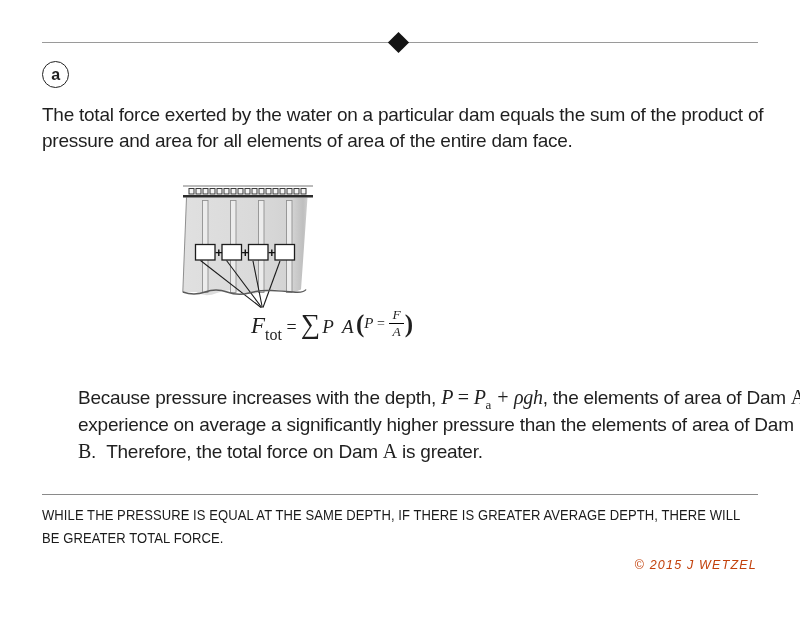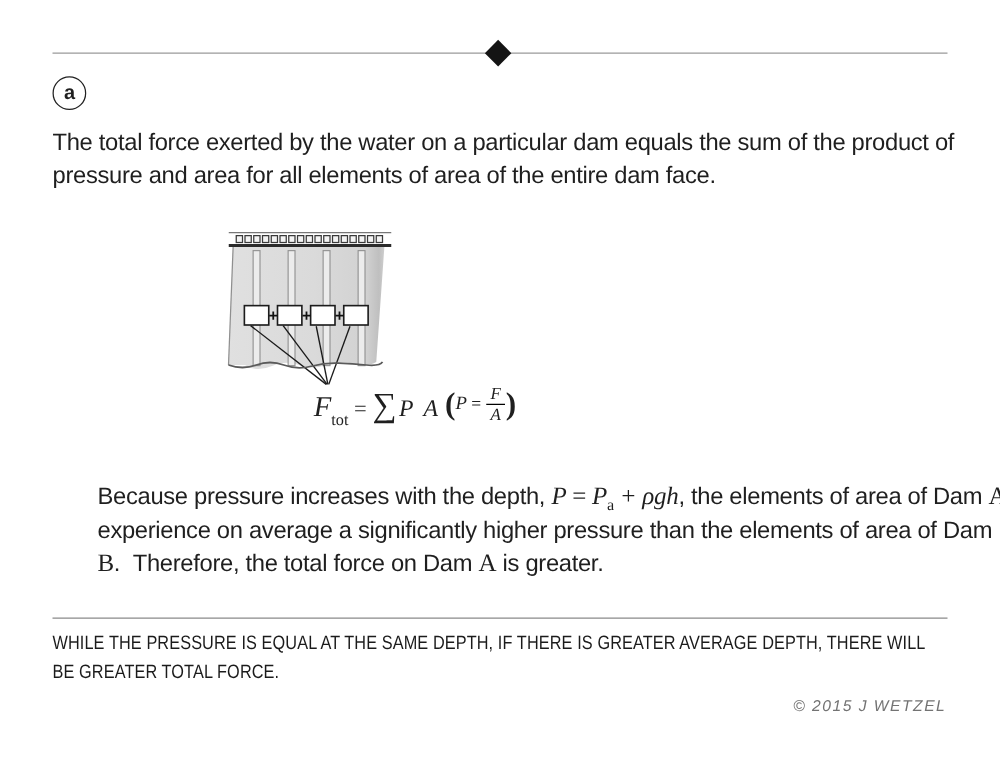--- a/index.html
+++ b/index.html
@@ -24,42 +24,42 @@
   .para2{top:384px;line-height:26.5px;margin-left:36px;}
   .m{font-family:"Liberation Serif",serif;font-size:20px;}
   .i{font-style:italic;}
   sub.msub{font-size:13px;font-style:normal;line-height:0;}
 
   
   svg.dam{position:absolute;left:178px;top:182px;overflow:visible;}
   .formula-main{position:absolute;left:251px;top:309px;font-family:"Liberation Serif",serif;
                 display:flex;align-items:baseline;white-space:pre;}
   .fm-f{font-size:23px;font-style:italic;}
-  .fm-sub{font-size:13px;vertical-align:-7px;font-style:normal;}
+  .fm-sub{font-size:16px;vertical-align:-7px;font-style:normal;}
   .fm-eq{font-size:18px;}
   .fm-sigma{font-size:27px;margin:0 2px 0 0;}
   .fm-pa{font-size:19px;font-style:italic;letter-spacing:2px;}
   .formula-side{position:absolute;left:356px;top:308px;font-family:"Liberation Serif",serif;
                 display:flex;align-items:center;white-space:pre;}
   .fs-paren{font-size:25px;font-weight:bold;}
   .fs-p{font-size:15px;font-style:italic;}
   .fs-eq{font-size:14px;}
   .frac{display:inline-flex;flex-direction:column;align-items:center;line-height:1.05;
         font-size:13.5px;font-style:italic;margin:0 1px;}
   .frac .num{border-bottom:1.3px solid #000;padding:0 3px 1px;}
   .frac .den{padding-top:1px;}
 
   
   .bottom-rule{position:absolute;left:42px;width:716px;top:494px;height:1px;background:#8a8a8a;}
   .note{position:absolute;left:42px;top:503px;}
   .note-line{font-size:15.5px;line-height:23px;white-space:nowrap;
              transform:scaleX(0.84);transform-origin:0 50%;letter-spacing:0.1px;color:#1b1b1b;}
 
   .copyright{position:absolute;right:43px;top:558px;font-size:12.5px;font-style:italic;
-             letter-spacing:1.2px;color:#737373;}
+             letter-spacing:1.2px;color:#c2410c;}
 
   .crest-sq{fill:#f4f4f4;stroke:#3a3a3a;stroke-width:1;}
   .strip{fill:#ececec;stroke:#919191;stroke-width:0.9;}
   .elem-sq{fill:#ffffff;stroke:#1c1c1c;stroke-width:1.3;}
   .ptr{stroke:#1b1b1b;stroke-width:1.1;}
   .plus-t{font-family:"Liberation Sans",sans-serif;font-size:13px;font-weight:bold;fill:#111;}
 </style>
 </head>
 <body>
 

